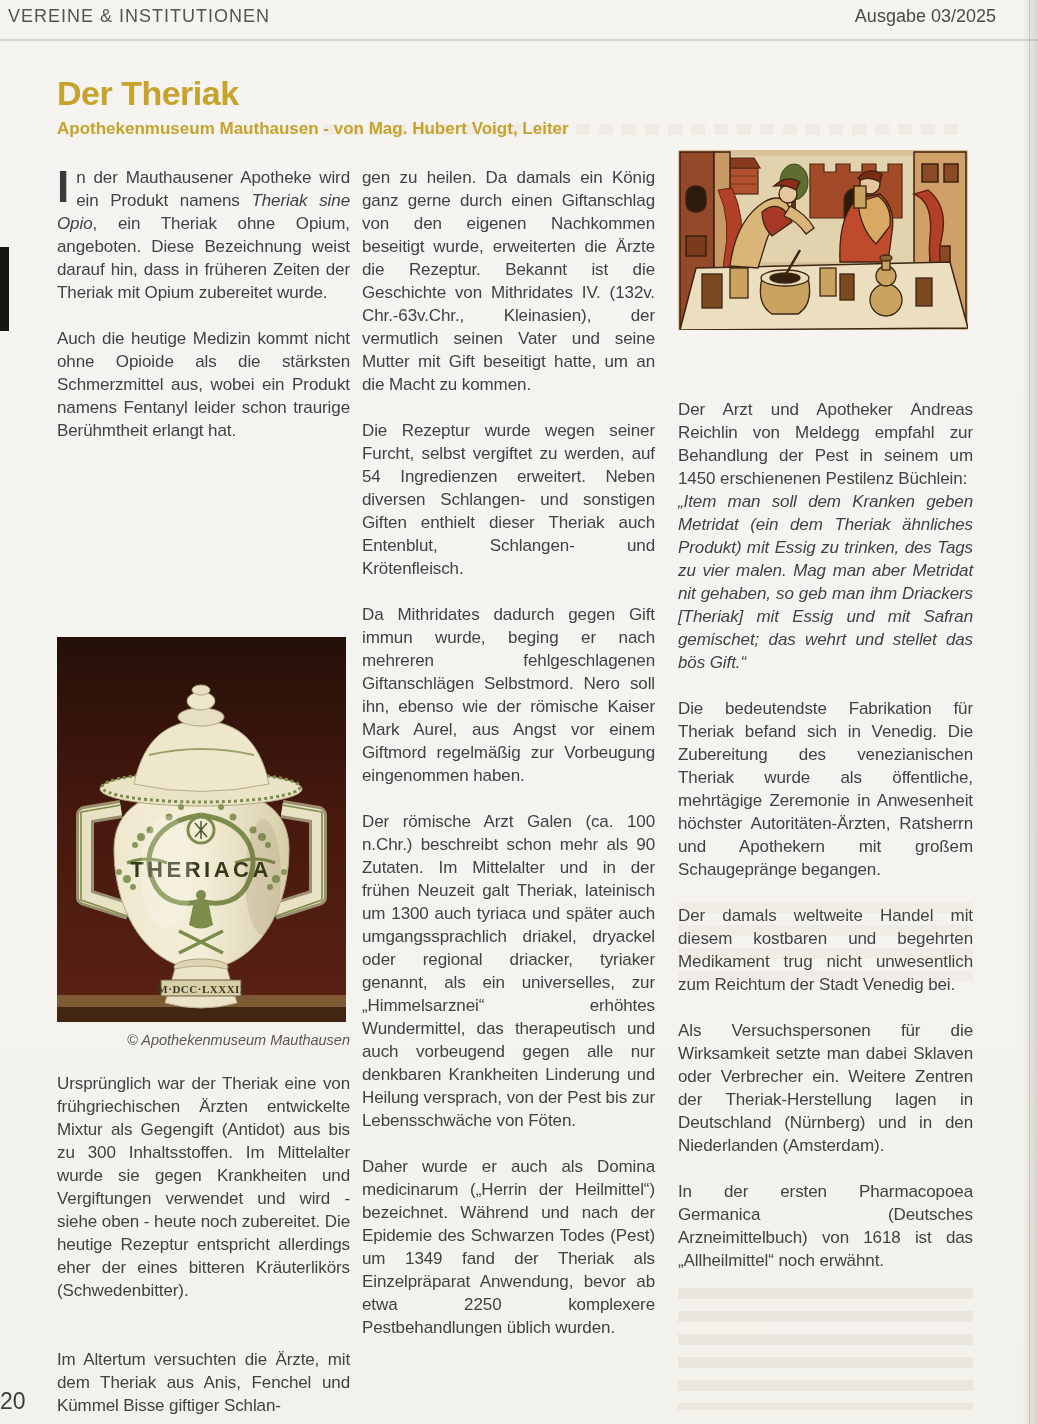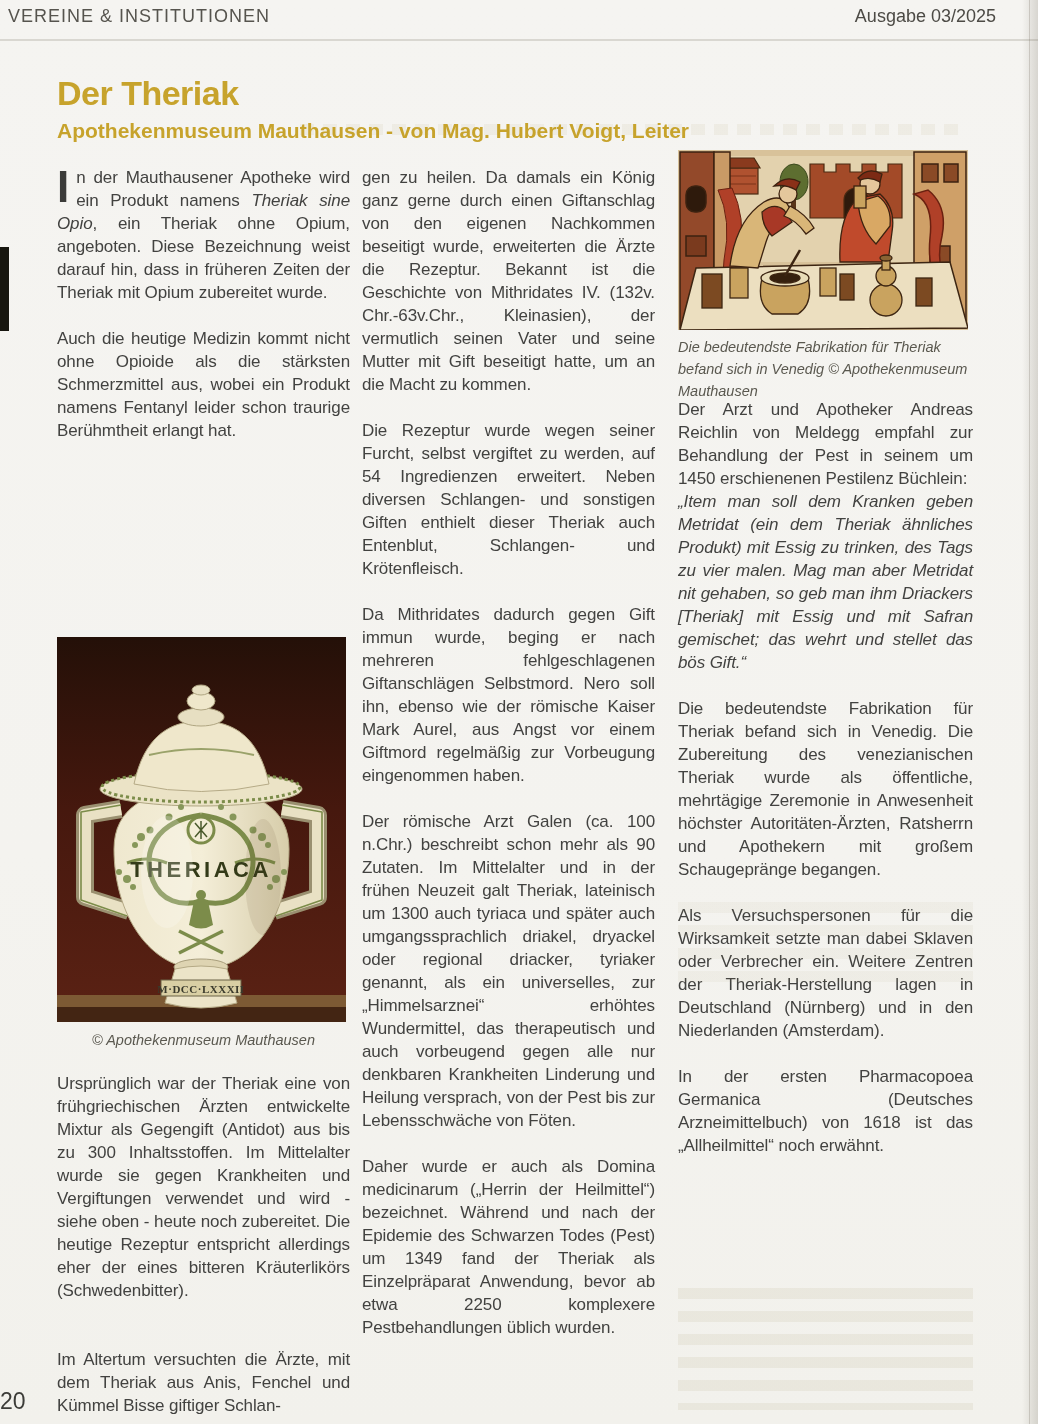--- a/index.html
+++ b/index.html
@@ -9,37 +9,37 @@
     font-family:"Liberation Sans",sans-serif;overflow:hidden;
   }
   
   .kicker{position:absolute;left:8px;top:6px;font-size:18px;letter-spacing:1px;color:#56544e;}
   .issue{position:absolute;right:42px;top:6px;font-size:18px;color:#4c4a45;}
   .header-rule{position:absolute;left:0;top:39px;width:1038px;height:2px;background:#d9d7d1;}
   
   .title{position:absolute;left:57px;top:74px;font-size:34px;font-weight:bold;color:#c7a32c;letter-spacing:-0.5px;}
   .ghost-title{position:absolute;left:252px;top:84px;width:560px;font-size:29px;font-weight:bold;color:rgba(176,162,106,0.32);white-space:nowrap;overflow:hidden;}
   .ghost-strip{position:absolute;background:repeating-linear-gradient(90deg,rgba(170,155,100,0.17) 0 14px,transparent 14px 23px);height:11px;}
-  .subtitle{position:absolute;left:57px;top:119px;font-size:21px;font-weight:bold;color:#c7a32c;}
+  .subtitle{position:absolute;left:57px;top:119px;font-size:17px;font-weight:bold;color:#c7a32c;}
   
   .col{position:absolute;text-align:justify;hyphens:auto;}
   .col p{margin:0 0 23px 0;font-size:17px;line-height:23px;color:#424240;letter-spacing:-0.1px;}
   .col p:last-child{margin-bottom:0;}
   .col1a{left:57px;top:166px;width:293px;}
   .col1b{left:57px;top:1072px;width:293px;}
   .col1b .gap-after{margin-bottom:46px;}
   .col2{left:362px;top:166px;width:293px;}
   .col3{left:678px;top:398px;width:295px;}
   .dropcap{float:left;font-weight:bold;font-size:44px;line-height:40px;padding:1px 7px 0 0;color:#3b3b39;}
   .it{font-style:italic;}
   .quote{font-style:italic;}
   
   .figure{position:absolute;}
   .caption{position:absolute;font-style:italic;font-size:14.5px;line-height:22px;color:#5a584f;}
-  .cap-jar{left:57px;top:1029px;width:293px;text-align:center;}
+  .cap-jar{left:57px;top:1029px;width:293px;text-align:right;}
   .cap-woodcut{left:678px;top:336px;width:300px;text-align:left;}
   
   .edge-mark{position:absolute;left:0;top:247px;width:9px;height:84px;background:#17160f;}
   .page-number{position:absolute;left:0px;top:1388px;font-size:23px;color:#3c3c38;}
   .right-curl{position:absolute;right:0;top:0;width:16px;height:100%;
     background:linear-gradient(90deg,rgba(0,0,0,0) 0%,rgba(110,104,90,0.22) 100%);}
   .right-line{position:absolute;right:8px;top:0;width:1px;height:100%;background:rgba(110,104,90,0.25);}
   .bleed{position:absolute;background:repeating-linear-gradient(180deg,rgba(160,148,100,0.11) 0 11px,transparent 11px 23px);}
 </style>
 </head>
@@ -220,26 +220,26 @@
         <rect x="142" y="118" width="16" height="28" fill="#c9a35f"></rect>
         <rect x="162" y="124" width="14" height="26" fill="#7c4a22"></rect>
         <circle cx="208" cy="150" r="16" fill="#c9a35f"></circle>
         <circle cx="208" cy="126" r="10" fill="#c9a35f"></circle>
         <rect x="204" y="108" width="8" height="12" fill="#c9a35f"></rect>
         <ellipse cx="208" cy="108" rx="6" ry="3" fill="#8a6434"></ellipse>
         <rect x="238" y="128" width="16" height="28" fill="#7c4a22"></rect>
       </g>
     </svg>
   </div>
-  <div class="caption cap-woodcut">Die bedeutendste Fabrikation für Theriak befand sich in Venedig © Apothekenmuseum Mauthausen</div>
 
   <div class="col col3">
     <p style="margin-bottom:0;">Der Arzt und Apotheker Andreas Reichlin von Meldegg empfahl zur Behandlung der Pest in seinem um 1450 erschienenen Pestilenz Büchlein:</p>
     <p class="quote">„Item man soll dem Kranken geben Metridat (ein dem Theriak ähnliches Produkt) mit Essig zu trinken, des Tags zu vier malen. Mag man aber Metridat nit gehaben, so geb man ihm Driackers [Theriak] mit Essig und mit Safran gemischet; das wehrt und stellet das bös Gift.“</p>
     <p>Die bedeutendste Fabrikation für Theriak befand sich in Venedig. Die Zubereitung des venezianischen Theriak wurde als öffentliche, mehrtägige Zeremonie in Anwesenheit höchster Autoritäten-Ärzten, Ratsherrn und Apothekern mit großem Schaugepränge begangen.</p>
+    <p>Der damals weltweite Handel mit diesem kostbaren und begehrten Medikament trug nicht unwesentlich zum Reichtum der Stadt Venedig bei.</p>
     <p>Als Versuchspersonen für die Wirksamkeit setzte man dabei Sklaven oder Verbrecher ein. Weitere Zentren der Theriak-Herstellung lagen in Deutschland (Nürnberg) und in den Niederlanden (Amsterdam).</p>
     <p>In der ersten Pharmacopoea Germanica (Deutsches Arzneimittelbuch) von 1618 ist das „Allheilmittel“ noch erwähnt.</p>
   </div>
 
   <div class="bleed" style="left:678px;top:902px;width:295px;height:90px;opacity:.6;"></div>
   <div class="bleed" style="left:678px;top:1288px;width:295px;height:122px;"></div>
   <div class="edge-mark"></div>
   <div class="right-curl"></div>
   <div class="right-line"></div>
   <div class="page-number">20</div>

